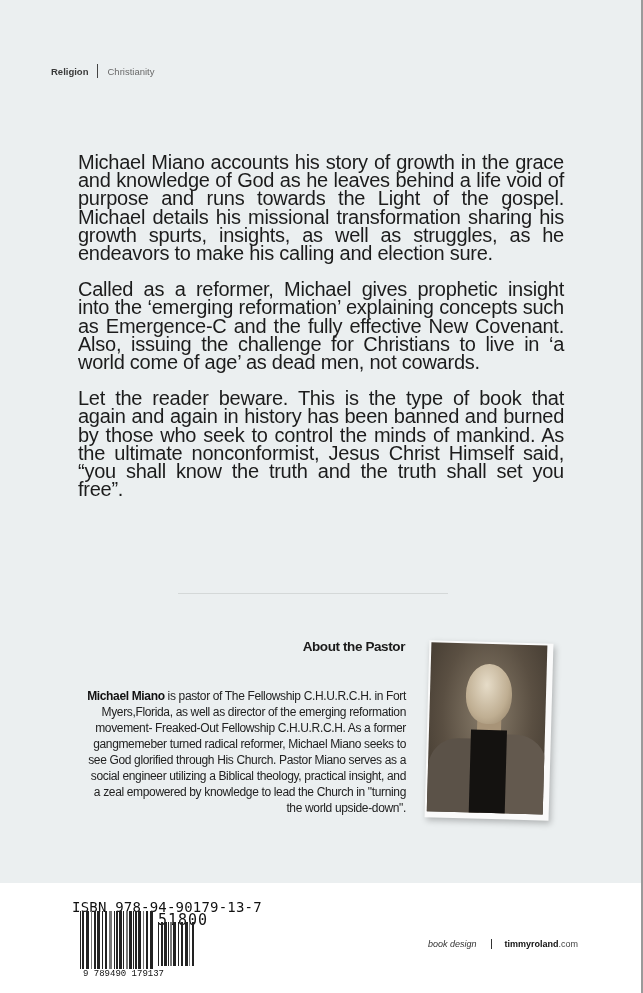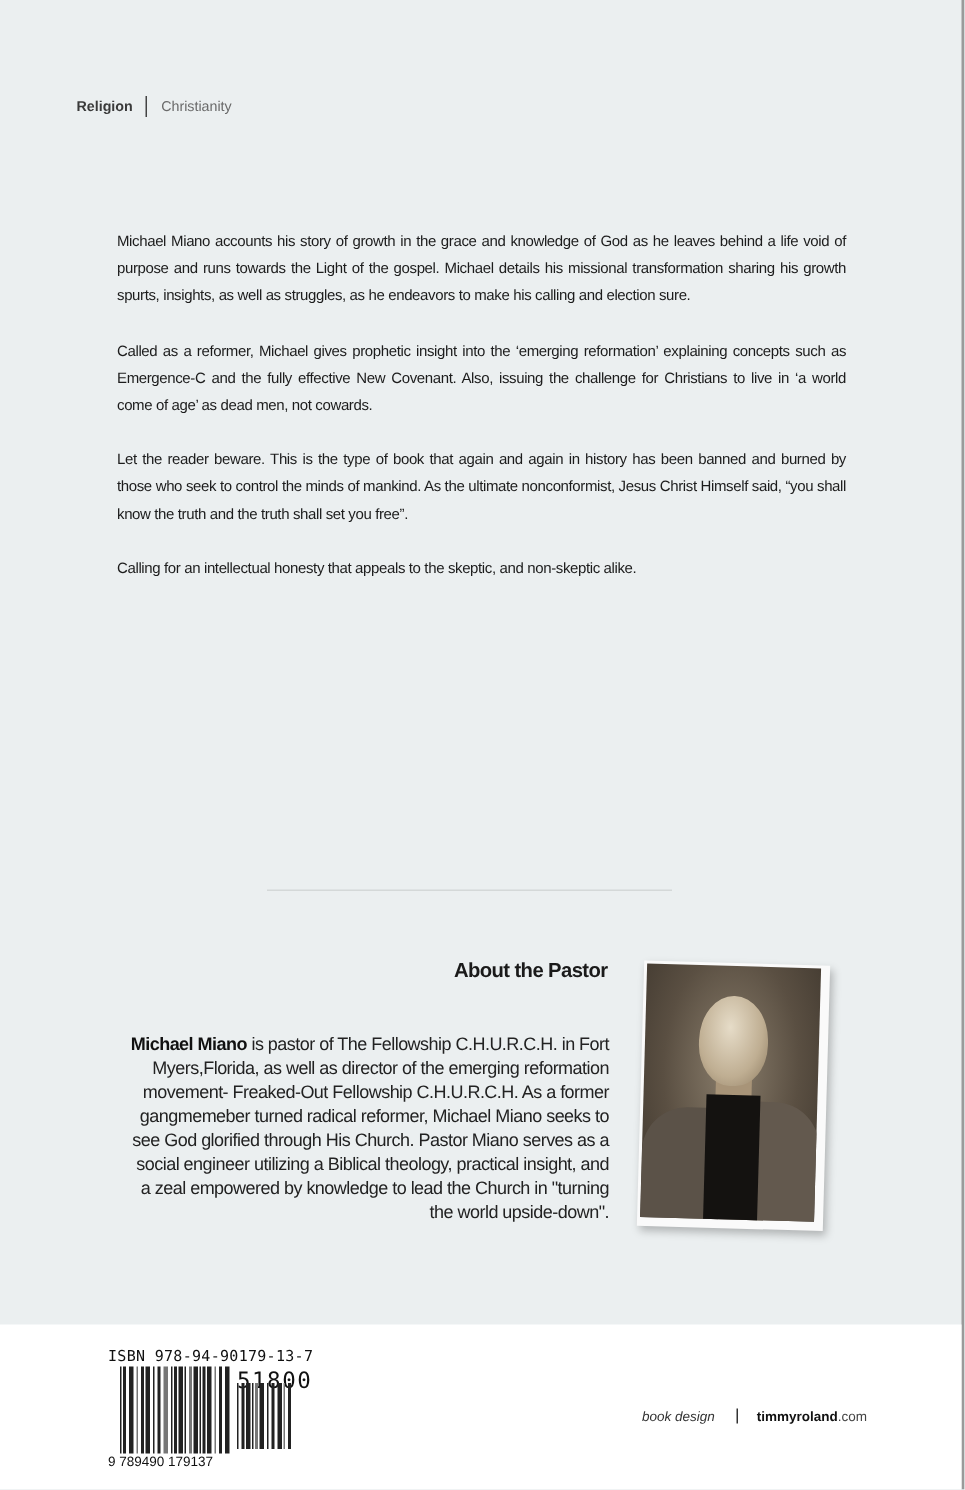--- a/index.html
+++ b/index.html
@@ -12,21 +12,21 @@
     .right-edge { position: absolute; top: 0; right: 0; width: 2px; height: 993px; background: #9a9a9a; }
     .category { position: absolute; left: 51px; top: 64px; font-size: 9.5px; display: flex; align-items: center; text-align: center; }
     .category .primary { font-weight: bold; color: #3a3a3a; }
     .category .sep { display: inline-block; width: 1px; height: 14px; background: #444; margin: 0 9px; }
     .category .secondary { color: #6a6a6a; }
 
     .blurb { position: absolute; left: 78px; top: 153px; width: 486px; }
     .blurb p {
       margin: 0 0 18px 0;
       font-family: "Liberation Sans Narrow", "Liberation Sans", sans-serif;
-      font-size: 10px; line-height: 18.2px; text-align: justify;
+      font-size: 20px; line-height: 18.2px; text-align: justify;
       letter-spacing: -0.25px; color: #1c1c1c;
       transform-origin: left top;
     }
     .divider { position: absolute; left: 178px; top: 593px; width: 270px; height: 1px; background: #d4d8d8; }
 
     .about-title { position: absolute; left: 250px; top: 639px; width: 155px; text-align: right;
       font-weight: bold; font-size: 13.5px; color: #1a1a1a; letter-spacing: -0.4px; }
     .bio { position: absolute; left: 86px; top: 688px; width: 320px; text-align: right;
       font-size: 12px; line-height: 16px; color: #222; letter-spacing: -0.35px; }
     .bio b { font-weight: bold; color: #111; }
@@ -40,23 +40,23 @@
       background: radial-gradient(ellipse at 45% 35%, #e6dcc8 0%, #bfae92 60%, #8c7a60 100%); }
     .photo .neck { position: absolute; left: 48px; top: 74px; width: 24px; height: 18px; background: #a89478; }
     .photo .shirt { position: absolute; left: 42px; top: 86px; width: 36px; height: 90px; background: #141210; }
     .photo .jacket-l { position: absolute; left: 0; top: 95px; width: 52px; height: 80px; background: #5b5248;
       border-radius: 30px 0 0 0; }
     .photo .jacket-r { position: absolute; left: 68px; top: 90px; width: 50px; height: 85px; background: #63594e;
       border-radius: 0 30px 0 0; }
 
     .footer { position: absolute; left: 0; top: 883px; width: 641px; height: 110px; background: #ffffff; }
     .barcode { position: absolute; left: 72px; top: 899px; width: 130px; height: 82px; }
-    .isbn-text { position: absolute; left: 0; top: 0; font-family: "DejaVu Sans Mono", monospace; font-size: 10px;
+    .isbn-text { position: absolute; left: 0; top: 0; font-family: "DejaVu Sans Mono", monospace; font-size: 14px;
       letter-spacing: 0.2px; color: #111; white-space: nowrap; }
-    .ean-digits { position: absolute; left: 0; top: 70px; font-family: Liberation Sans, sans-serif; font-size: 9px; color: #111; white-space: nowrap; }
+    .ean-digits { position: absolute; left: 11px; top: 70px; font-family: Liberation Mono, monospace; font-size: 9px; color: #111; white-space: nowrap; }
     .price-digits { position: absolute; left: 86px; top: 12px; font-family: "DejaVu Sans Mono", monospace; font-size: 15px; color: #111; letter-spacing: 1px; }
     .bars-main { position: absolute; left: 8px; top: 12px; height: 58px; width: 74px; }
     .bars-addon { position: absolute; left: 86px; top: 23px; height: 44px; width: 38px; }
     .bars-main span, .bars-addon span { position: absolute; top: 0; bottom: 0; background: #222; }
 
     .credit { position: absolute; left: 428px; top: 939px; font-size: 9px; color: #333; display: flex; align-items: flex-start; }
     .credit .label { font-style: italic; }
     .credit .sep { display: inline-block; width: 1px; height: 10px; background: #333; margin: 0 13px 0 14px; }
     .credit .domain-bold { font-weight: bold; color: #111; }
     .credit .domain-tld { color: #444; }
@@ -69,21 +69,20 @@
 <div class="category">
   <span class="primary">Religion</span>
   <span class="sep"></span>
   <span class="secondary">Christianity</span>
 </div>
 
 <div class="blurb">
   <p>Michael Miano accounts his story of growth in the grace and knowledge of God as he leaves behind a life void of purpose and runs towards the Light of the gospel. Michael details his missional transformation sharing his growth spurts, insights, as well as struggles, as he endeavors to make his calling and election sure.</p>
   <p>Called as a reformer, Michael gives prophetic insight into the ‘emerging reformation’ explaining concepts such as Emergence-C and the fully effective New Covenant. Also, issuing the challenge for Christians to live in ‘a world come of age’ as dead men, not cowards.</p>
   <p>Let the reader beware. This is the type of book that again and again in history has been banned and burned by those who seek to control the minds of mankind. As the ultimate nonconformist, Jesus Christ Himself said, “you shall know the truth and the truth shall set you free”.</p>
-  <p>Calling for an intellectual honesty that appeals to the skeptic, and non-skeptic alike.</p>
 </div>
 
 <div class="divider"></div>
 
 <div class="about-title">About the Pastor</div>
 
 <div class="bio"><b>Michael Miano</b><span> is pastor of The Fellowship C.H.U.R.C.H. in Fort Myers,Florida, as well as director of the emerging reformation movement- Freaked-Out Fellowship C.H.U.R.C.H. As a former gangmemeber turned radical reformer, Michael Miano seeks to see God glorified through His Church. Pastor Miano serves as a social engineer utilizing a Biblical theology, practical insight, and a zeal empowered by knowledge to lead the Church in "turning the world upside-down".</span></div>
 
 <div class="photo-wrap">
   <div class="photo">

